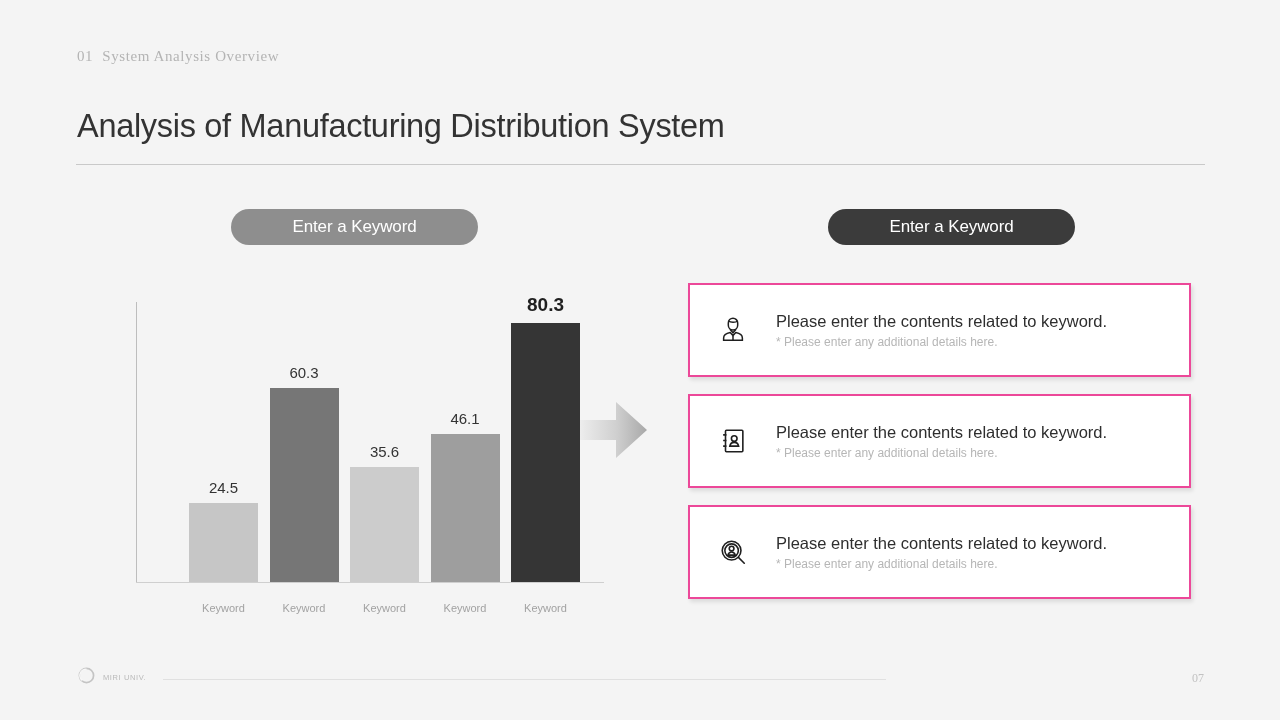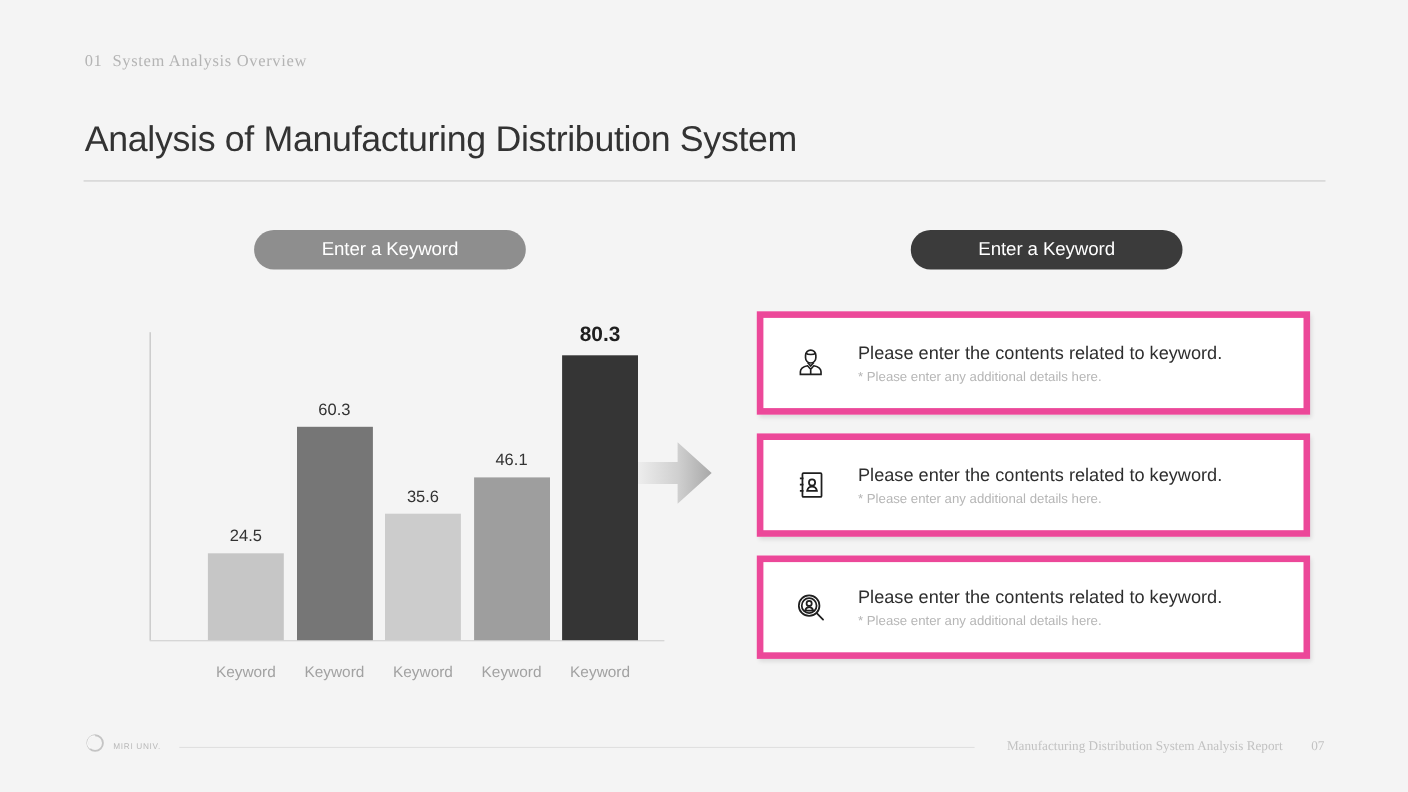--- a/index.html
+++ b/index.html
@@ -145,21 +145,21 @@
   .bar-value.strong {
     font-size: 19px;
     font-weight: 700;
     color: #1f1f1f;
   }
   .cat-label {
     position: absolute;
     top: 300px;
     left: 50%;
     transform: translateX(-50%);
-    font-size: 14px;
+    font-size: 11px;
     color: #a2a2a2;
     white-space: nowrap;
   }
 
   
   .arrow {
     position: absolute;
     left: 580px;
     top: 398px;
     width: 68px;
@@ -171,21 +171,21 @@
     position: absolute;
     left: 688px;
     top: 283px;
     width: 503px;
   }
   .card {
     position: relative;
     width: 503px;
     height: 94px;
     background: #ffffff;
-    border: 6px solid #ec4899;
+    border: 2px solid #ec4899;
     display: flex;
     align-items: center;
     box-shadow: 2px 3px 4px rgba(0,0,0,0.10);
     margin-bottom: 17px;
   }
   .card-icon {
     width: 86px;
     display: flex;
     align-items: center;
     justify-content: center;
@@ -357,16 +357,15 @@
   <div class="footer-logo">
     <span>
       <svg width="17" height="17" viewBox="0 0 24 24">
         <circle cx="12" cy="12" r="10" fill="none" stroke="#c4c4c4" stroke-width="2.4"></circle>
         <path d="M12 3 A9 9 0 0 0 6 19" fill="none" stroke="#ffffff" stroke-width="2" opacity="0.85"></path>
       </svg>
     </span>
     <span class="footer-brand">MIRI UNIV.</span>
   </div>
   <div class="footer-rule"></div>
-  <div class="footer-note">Manufacturing Distribution System Analysis Report</div>
   <div class="footer-page">07</div>
 
 </div>
 
 </body></html>

